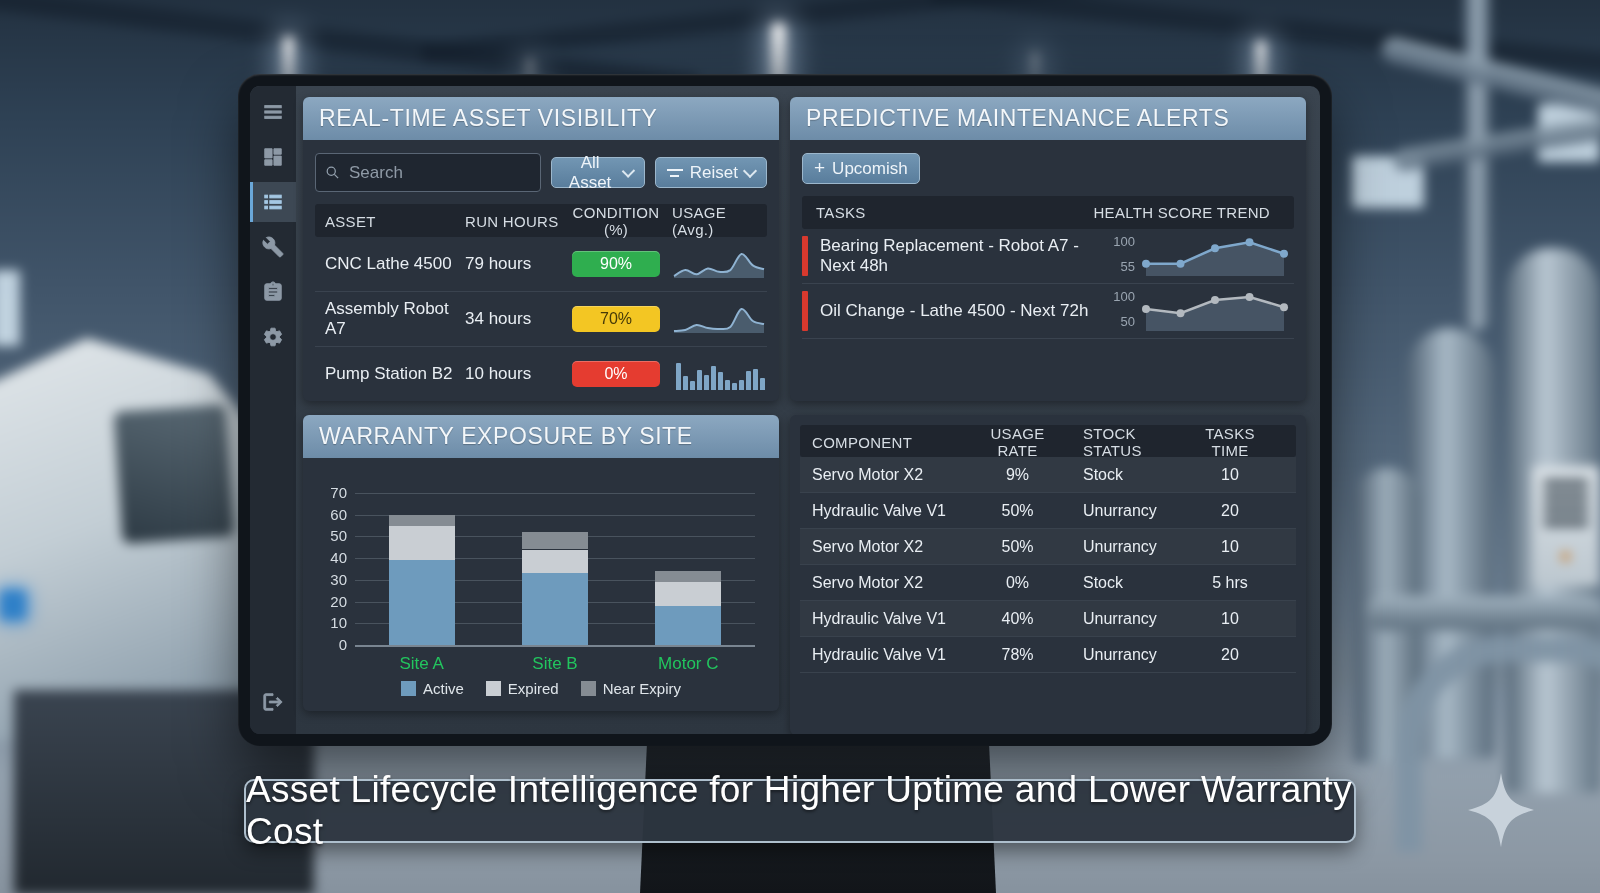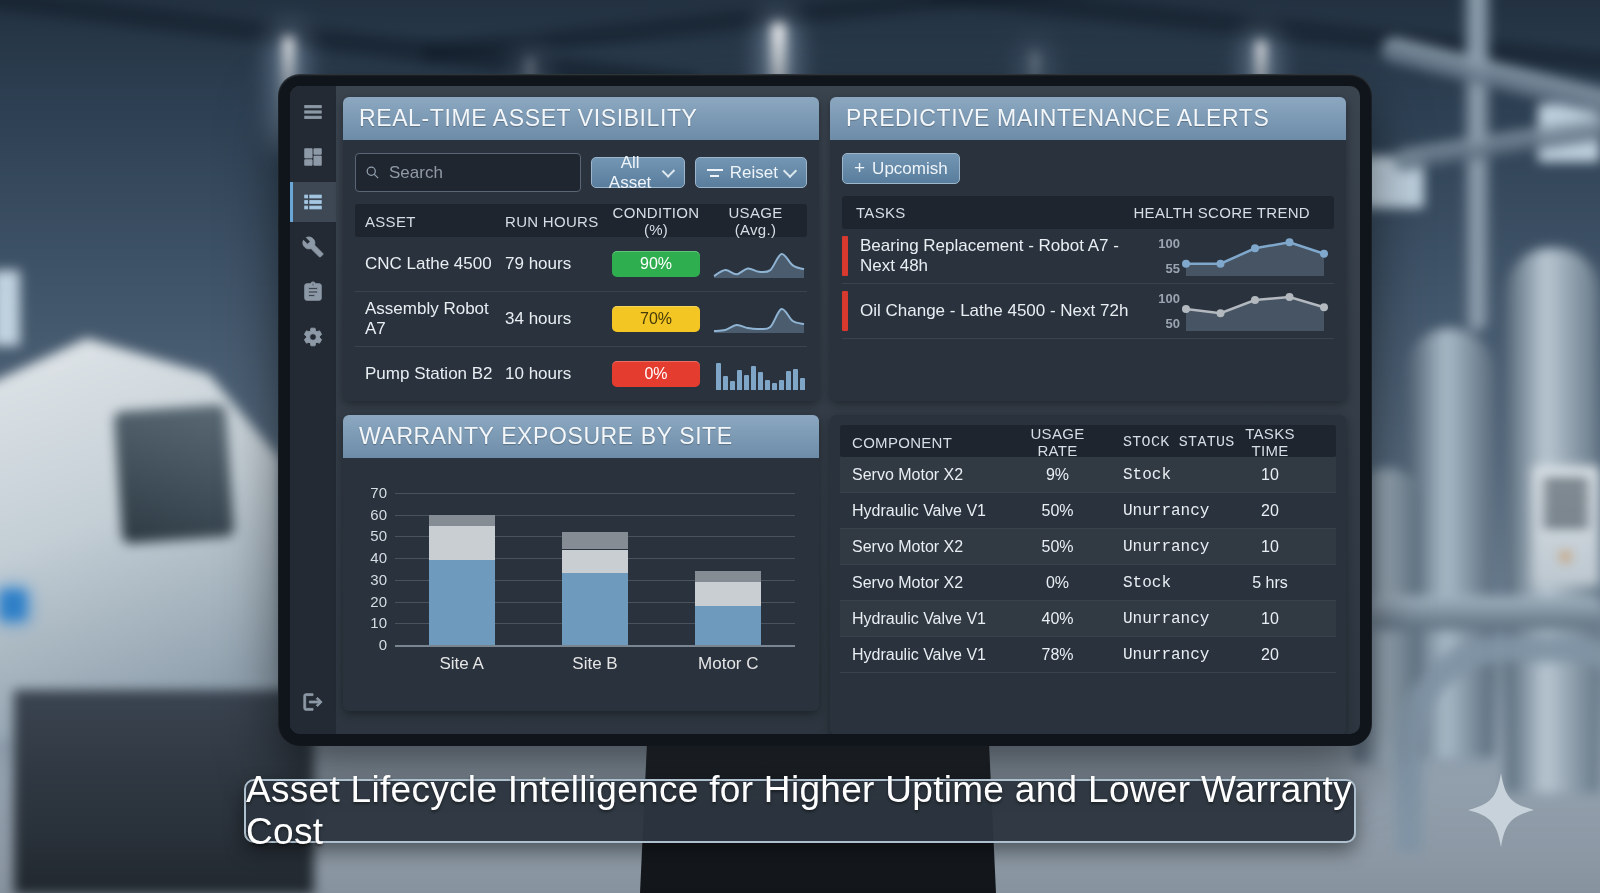--- a/index.html
+++ b/index.html
@@ -33,21 +33,21 @@
   .pipe-bend{left:1396px;top:636px;width:228px;height:190px;border:26px solid #8094a5;border-bottom:none;border-radius:110px 110px 0 0;opacity:.95;}
   .cabinet{left:1532px;top:466px;width:68px;height:120px;border-radius:4px;background:linear-gradient(180deg,#dae1e6,#bcc7cf);}
   .cab-vents{left:1544px;top:480px;width:44px;height:50px;background:repeating-linear-gradient(180deg,#36424c 0 7px,transparent 7px 13px);}
   .cab-dot{left:1561px;top:552px;width:9px;height:9px;border-radius:50%;background:#cc8030;}
 
   
   .stand{position:absolute;left:640px;top:740px;width:356px;height:153px;
          background:linear-gradient(180deg,#2a3139,#181d23 45%,#121519);clip-path:polygon(2% 0,98% 0,100% 100%,0 100%);}
   .monitor{position:absolute;left:238px;top:74px;width:1094px;height:672px;box-sizing:border-box;
            background:#10151b;border-radius:22px;padding:12px;
-           box-shadow:0 28px 55px rgba(0,0,0,.5),inset 0 1px 2px rgba(255,255,255,.18);margin-left:40px;}
+           box-shadow:0 28px 55px rgba(0,0,0,.5),inset 0 1px 2px rgba(255,255,255,.18);}
   .screen{position:relative;width:100%;height:100%;border-radius:10px;overflow:hidden;
           background:linear-gradient(180deg,#3a444f,#2d3640);}
 
   
   .sidebar{position:absolute;left:0;top:0;bottom:0;width:46px;background:#232a33;
            display:flex;flex-direction:column;align-items:center;padding-top:6px;box-sizing:border-box;}
   .s-item{width:46px;height:40px;display:flex;align-items:center;justify-content:center;margin-bottom:5px;position:relative;cursor:pointer;}
   .s-item svg{width:22px;height:22px;fill:#8d99a6;stroke:#8d99a6;}
   .s-item.active{background:#3d4854;}
   .s-item.active::before{content:"";position:absolute;left:0;top:0;bottom:0;width:3px;background:#6aa7d8;}
@@ -97,41 +97,41 @@
   .agrid .c4{display:flex;justify-content:flex-end;padding-right:2px;}
   .badge{width:88px;height:26px;border-radius:5px;display:flex;align-items:center;justify-content:center;
          font-size:16px;color:#fff;box-shadow:inset 0 1px 0 rgba(255,255,255,.25);}
   .bars{display:flex;align-items:flex-end;gap:2px;height:32px;}
   .bars i{width:5px;border-radius:1px 1px 0 0;display:block;}
 
   
   .alerts-band{grid-template-columns:1fr auto;padding:0 24px 0 14px;}
   .task-row{grid-template-columns:1fr auto;height:54px;padding-left:18px;}
   .task-row .accent{position:absolute;left:0;top:7px;bottom:7px;width:6px;border-radius:1px;background:#d7392e;}
-  .trend{display:flex;align-items:center;padding-right:4px;font-weight:bold;}
+  .trend{display:flex;gap:5px;padding-right:4px;}
   .tlabels{display:flex;flex-direction:column;justify-content:space-between;align-items:flex-end;
            height:40px;font-size:13px;color:#9aa5b1;}
 
   
   #warranty-chart{position:absolute;left:12px;right:12px;top:0;bottom:0;}
   #warranty-chart .gl{position:absolute;height:1px;background:rgba(185,200,215,.22);}
   #warranty-chart .gl.zero{height:2px;background:rgba(200,215,230,.5);}
   #warranty-chart .yl{position:absolute;width:32px;text-align:right;font-size:15px;color:#d5dce2;}
   #warranty-chart .seg{position:absolute;}
-  #warranty-chart .xl{position:absolute;width:90px;text-align:center;font-size:17px;color:#e5e5e5;}
+  #warranty-chart .xl{position:absolute;width:90px;text-align:center;font-size:17px;color:#22c55e;}
   #warranty-legend{position:absolute;left:0;right:0;top:222px;display:flex;justify-content:center;gap:22px;
                    font-size:15px;color:#dfe5ea;align-items:center;}
   #warranty-legend .sw{width:15px;height:15px;display:inline-block;margin-right:7px;vertical-align:-2px;}
   #warranty-legend span.it{display:flex;align-items:center;}
 
   
   .sgrid{grid-template-columns:170px 95px 130px 70px;}
   .sgrid .c1{padding-left:12px;}
   .sgrid .c2{text-align:center;}
-  .sgrid .c3{padding-left:18px;font-family:Liberation Mono, monospace;}
+  .sgrid .c3{padding-left:18px;}
   .sgrid .c4{text-align:center;}
   .srow{height:35px;font-size:16px;border-bottom:1px solid #39424d;}
   .srow:nth-child(odd){background:rgba(255,255,255,.035);}
 
   
   .banner{position:absolute;left:244px;top:779px;width:1112px;height:64px;box-sizing:border-box;
           background:rgba(45,53,64,.96);border:2px solid #aebfcd;border-radius:10px;
           display:flex;align-items:center;justify-content:center;
           box-shadow:0 8px 20px rgba(0,0,0,.45);}
   .banner span{color:#ffffff;font-size:37px;letter-spacing:.3px;text-shadow:0 2px 3px rgba(0,0,0,.45);}
@@ -248,21 +248,21 @@
                   <i></i>
                 </span>
               <span>Reiset</span>
                 <i class="chev"></i>
             </button>
           </div>
           <div class="band agrid">
             <span class="c1">ASSET</span>
             <span>RUN HOURS</span>
             <span style="text-align:center">CONDITION (%)</span>
-            <span style="text-align:center;padding-right:8px">USAGE (Avg.)</span>
+            <span style="text-align:left;padding-right:8px">USAGE (Avg.)</span>
           </div>
           <div class="rows" id="asset-rows">
               <div class="trow agrid">
                 <div class="c1">CNC Lathe 4500</div>
                 <div class="c2">79 hours</div>
                 <div class="c3">
                   <span class="badge" style="background: rgb(47, 174, 79);">90%</span>
                 </div>
                 <div class="c4">
                   <svg width="92" height="30" viewBox="0 0 92 30">
@@ -398,20 +398,34 @@
               <div class="xl" style="left: 61.7px; top: 196px;">Site A</div>
               <div class="seg" style="left: 207px; top: 115.3px; width: 66px; height: 71.7px; background: rgb(110, 155, 189);"></div>
               <div class="seg" style="left: 207px; top: 91.5px; width: 66px; height: 23.9px; background: rgb(201, 206, 211);"></div>
               <div class="seg" style="left: 207px; top: 74.1px; width: 66px; height: 17.4px; background: rgb(133, 140, 147);"></div>
               <div class="xl" style="left: 195px; top: 196px;">Site B</div>
               <div class="seg" style="left: 340.3px; top: 147.9px; width: 66px; height: 39.1px; background: rgb(110, 155, 189);"></div>
               <div class="seg" style="left: 340.3px; top: 124px; width: 66px; height: 23.9px; background: rgb(201, 206, 211);"></div>
               <div class="seg" style="left: 340.3px; top: 113.2px; width: 66px; height: 10.9px; background: rgb(133, 140, 147);"></div>
               <div class="xl" style="left: 328.3px; top: 196px;">Motor C</div>
             </div>
+          <div id="warranty-legend">
+              <span class="it">
+                <span class="sw" style="background: rgb(110, 155, 189);"></span>
+                <span>Active</span>
+              </span>
+              <span class="it">
+                <span class="sw" style="background: rgb(201, 206, 211);"></span>
+                <span>Expired</span>
+              </span>
+              <span class="it">
+                <span class="sw" style="background: rgb(133, 140, 147);"></span>
+                <span>Near Expiry</span>
+              </span>
+            </div>
         </div>
       </section>
 
       <section class="panel" id="panel-spares">
         <div class="p-body" style="padding-top:10px;">
           <div class="band sgrid" style="margin:0 10px;height:32px;">
             <span class="c1">COMPONENT</span>
             <span class="c2">USAGE RATE</span>
             <span class="c3">STOCK STATUS</span>
             <span class="c4">TASKS TIME</span>

